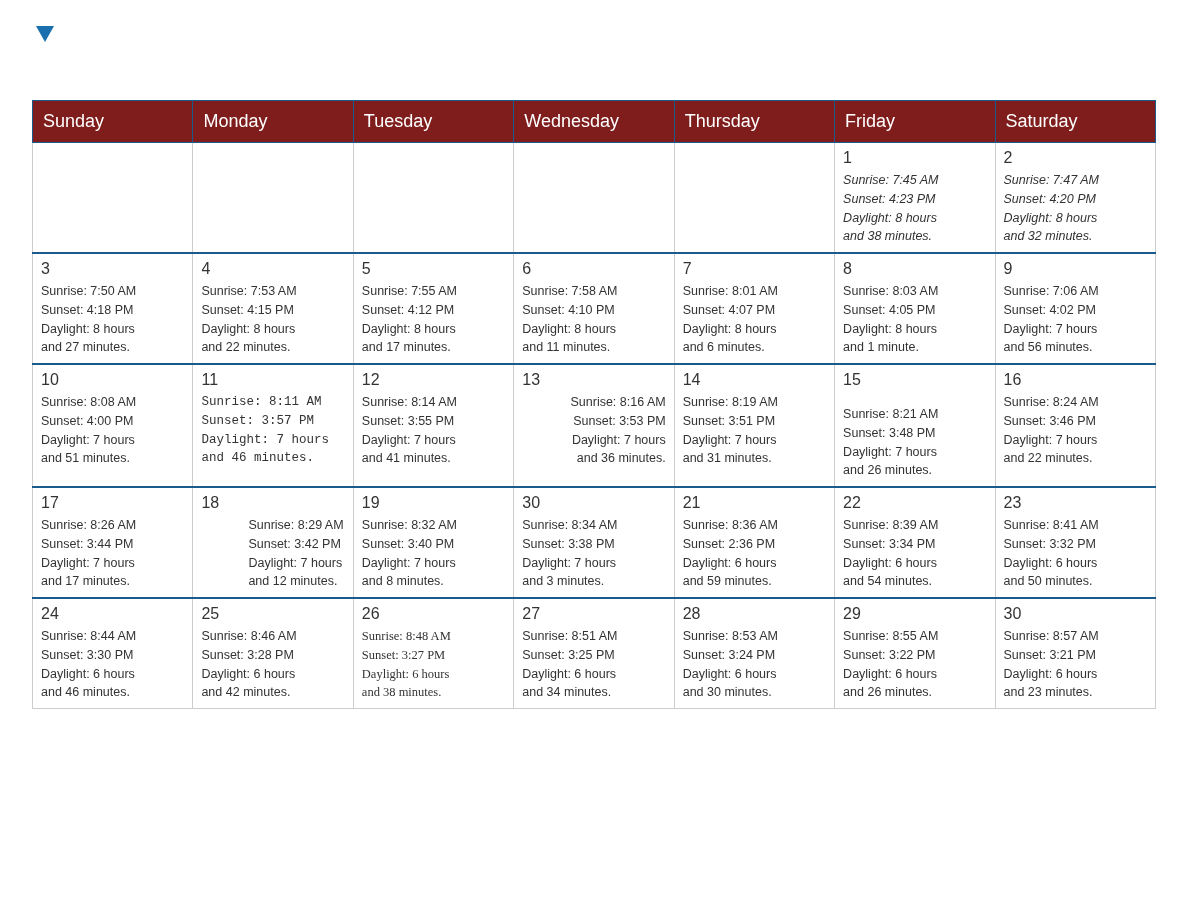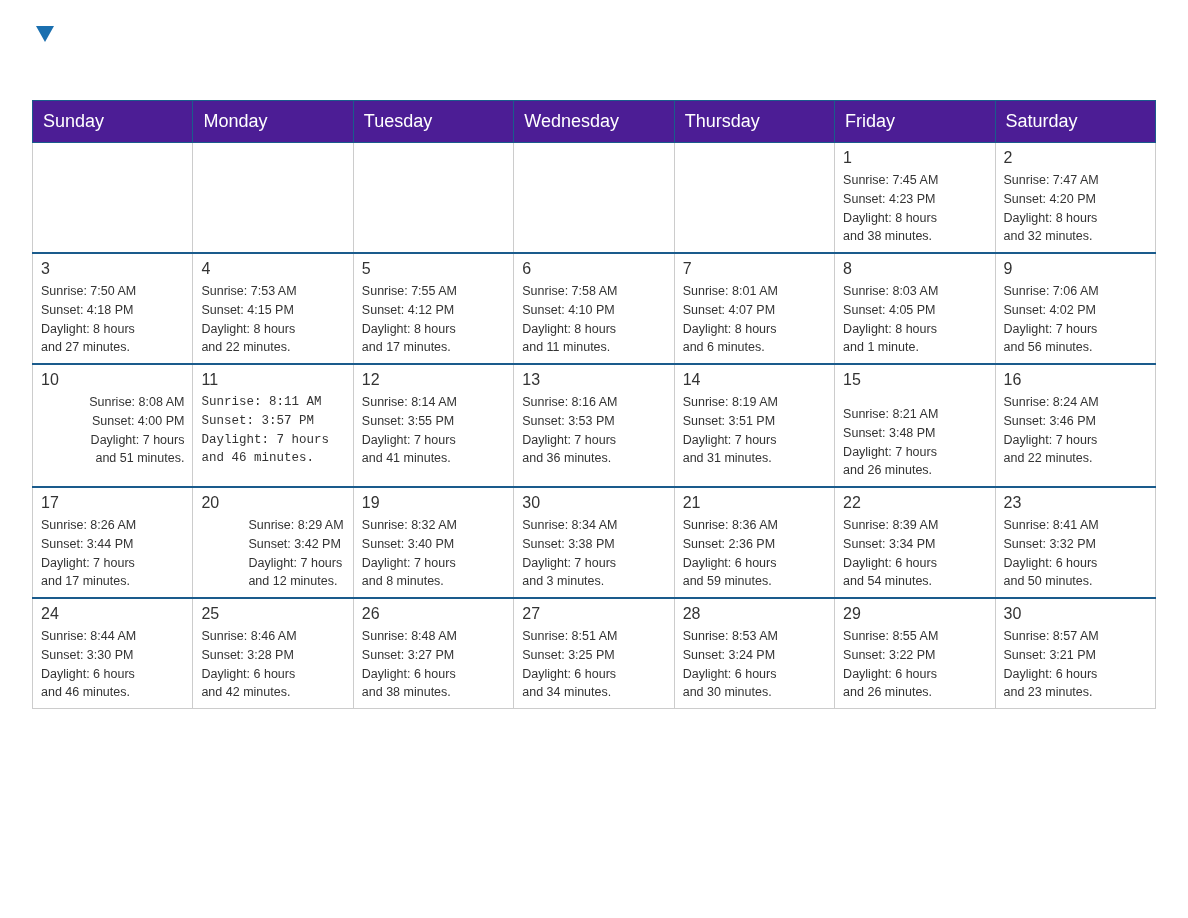--- a/index.html
+++ b/index.html
@@ -38,21 +38,21 @@
       font-size: 22px;
       color: #333;
       margin-top: 4px;
     }
     .calendar {
       width: 100%;
       border-collapse: collapse;
       border: 1px solid #aaa;
     }
     .calendar th {
-      background-color: #4c1d95;
+      background-color: #7f1d1d;
       color: #fff;
       font-size: 18px;
       font-weight: normal;
       padding: 10px 10px;
       text-align: left;
       border: 1px solid #1a5b8c;
     }
     .calendar td {
       width: calc(100% / 7);
       vertical-align: top;
@@ -118,28 +118,28 @@
   </thead>
   <tbody id="calendar-body">
   <tr>
         <td class="empty-cell"></td>
         <td class="empty-cell"></td>
         <td class="empty-cell"></td>
         <td class="empty-cell"></td>
         <td class="empty-cell"></td>
         <td>
           <span class="day-num">1</span>
-          <div class="day-info" style="white-space: pre-line;">Sunrise: 7:45 AM
+          <div class="day-info" style="white-space: pre-line; font-style: italic;">Sunrise: 7:45 AM
 Sunset: 4:23 PM
 Daylight: 8 hours
 and 38 minutes.</div>
         </td>
         <td>
           <span class="day-num">2</span>
-          <div class="day-info" style="white-space: pre-line;">Sunrise: 7:47 AM
+          <div class="day-info" style="white-space: pre-line; font-style: italic;">Sunrise: 7:47 AM
 Sunset: 4:20 PM
 Daylight: 8 hours
 and 32 minutes.</div>
         </td>
       </tr>
       <tr class="row-divider">
         <td>
           <span class="day-num">3</span>
           <div class="day-info" style="white-space: pre-line;">Sunrise: 7:50 AM
 Sunset: 4:18 PM
@@ -185,42 +185,42 @@
           <span class="day-num">9</span>
           <div class="day-info" style="white-space: pre-line;">Sunrise: 7:06 AM
 Sunset: 4:02 PM
 Daylight: 7 hours
 and 56 minutes.</div>
         </td>
       </tr>
       <tr class="row-divider">
         <td>
           <span class="day-num">10</span>
-          <div class="day-info" style="white-space: pre-line; text-align: right;">Sunrise: 8:08 AM
+          <div class="day-info" style="white-space: pre-line;">Sunrise: 8:08 AM
 Sunset: 4:00 PM
 Daylight: 7 hours
 and 51 minutes.</div>
         </td>
         <td>
           <span class="day-num">11</span>
           <div class="day-info" style="white-space: pre-line; font-family: Liberation Mono, monospace;">Sunrise: 8:11 AM
 Sunset: 3:57 PM
 Daylight: 7 hours
 and 46 minutes.</div>
         </td>
         <td>
           <span class="day-num">12</span>
           <div class="day-info" style="white-space: pre-line;">Sunrise: 8:14 AM
 Sunset: 3:55 PM
 Daylight: 7 hours
 and 41 minutes.</div>
         </td>
         <td>
           <span class="day-num">13</span>
-          <div class="day-info" style="white-space: pre-line;">Sunrise: 8:16 AM
+          <div class="day-info" style="white-space: pre-line; text-align: right;">Sunrise: 8:16 AM
 Sunset: 3:53 PM
 Daylight: 7 hours
 and 36 minutes.</div>
         </td>
         <td>
           <span class="day-num">14</span>
           <div class="day-info" style="white-space: pre-line;">Sunrise: 8:19 AM
 Sunset: 3:51 PM
 Daylight: 7 hours
 and 31 minutes.</div>
@@ -242,21 +242,21 @@
       </tr>
       <tr class="row-divider">
         <td>
           <span class="day-num">17</span>
           <div class="day-info" style="white-space: pre-line;">Sunrise: 8:26 AM
 Sunset: 3:44 PM
 Daylight: 7 hours
 and 17 minutes.</div>
         </td>
         <td>
-          <span class="day-num">20</span>
+          <span class="day-num">18</span>
           <div class="day-info" style="white-space: pre-line; margin-left: 47px;">Sunrise: 8:29 AM
 Sunset: 3:42 PM
 Daylight: 7 hours
 and 12 minutes.</div>
         </td>
         <td>
           <span class="day-num">19</span>
           <div class="day-info" style="white-space: pre-line;">Sunrise: 8:32 AM
 Sunset: 3:40 PM
 Daylight: 7 hours
@@ -301,21 +301,21 @@
         </td>
         <td>
           <span class="day-num">25</span>
           <div class="day-info" style="white-space: pre-line;">Sunrise: 8:46 AM
 Sunset: 3:28 PM
 Daylight: 6 hours
 and 42 minutes.</div>
         </td>
         <td>
           <span class="day-num">26</span>
-          <div class="day-info" style="white-space: pre-line;">Sunrise: 8:48 AM
+          <div class="day-info" style="white-space: pre-line; font-family: Liberation Serif, serif;">Sunrise: 8:48 AM
 Sunset: 3:27 PM
 Daylight: 6 hours
 and 38 minutes.</div>
         </td>
         <td>
           <span class="day-num">27</span>
           <div class="day-info" style="white-space: pre-line;">Sunrise: 8:51 AM
 Sunset: 3:25 PM
 Daylight: 6 hours
 and 34 minutes.</div>

